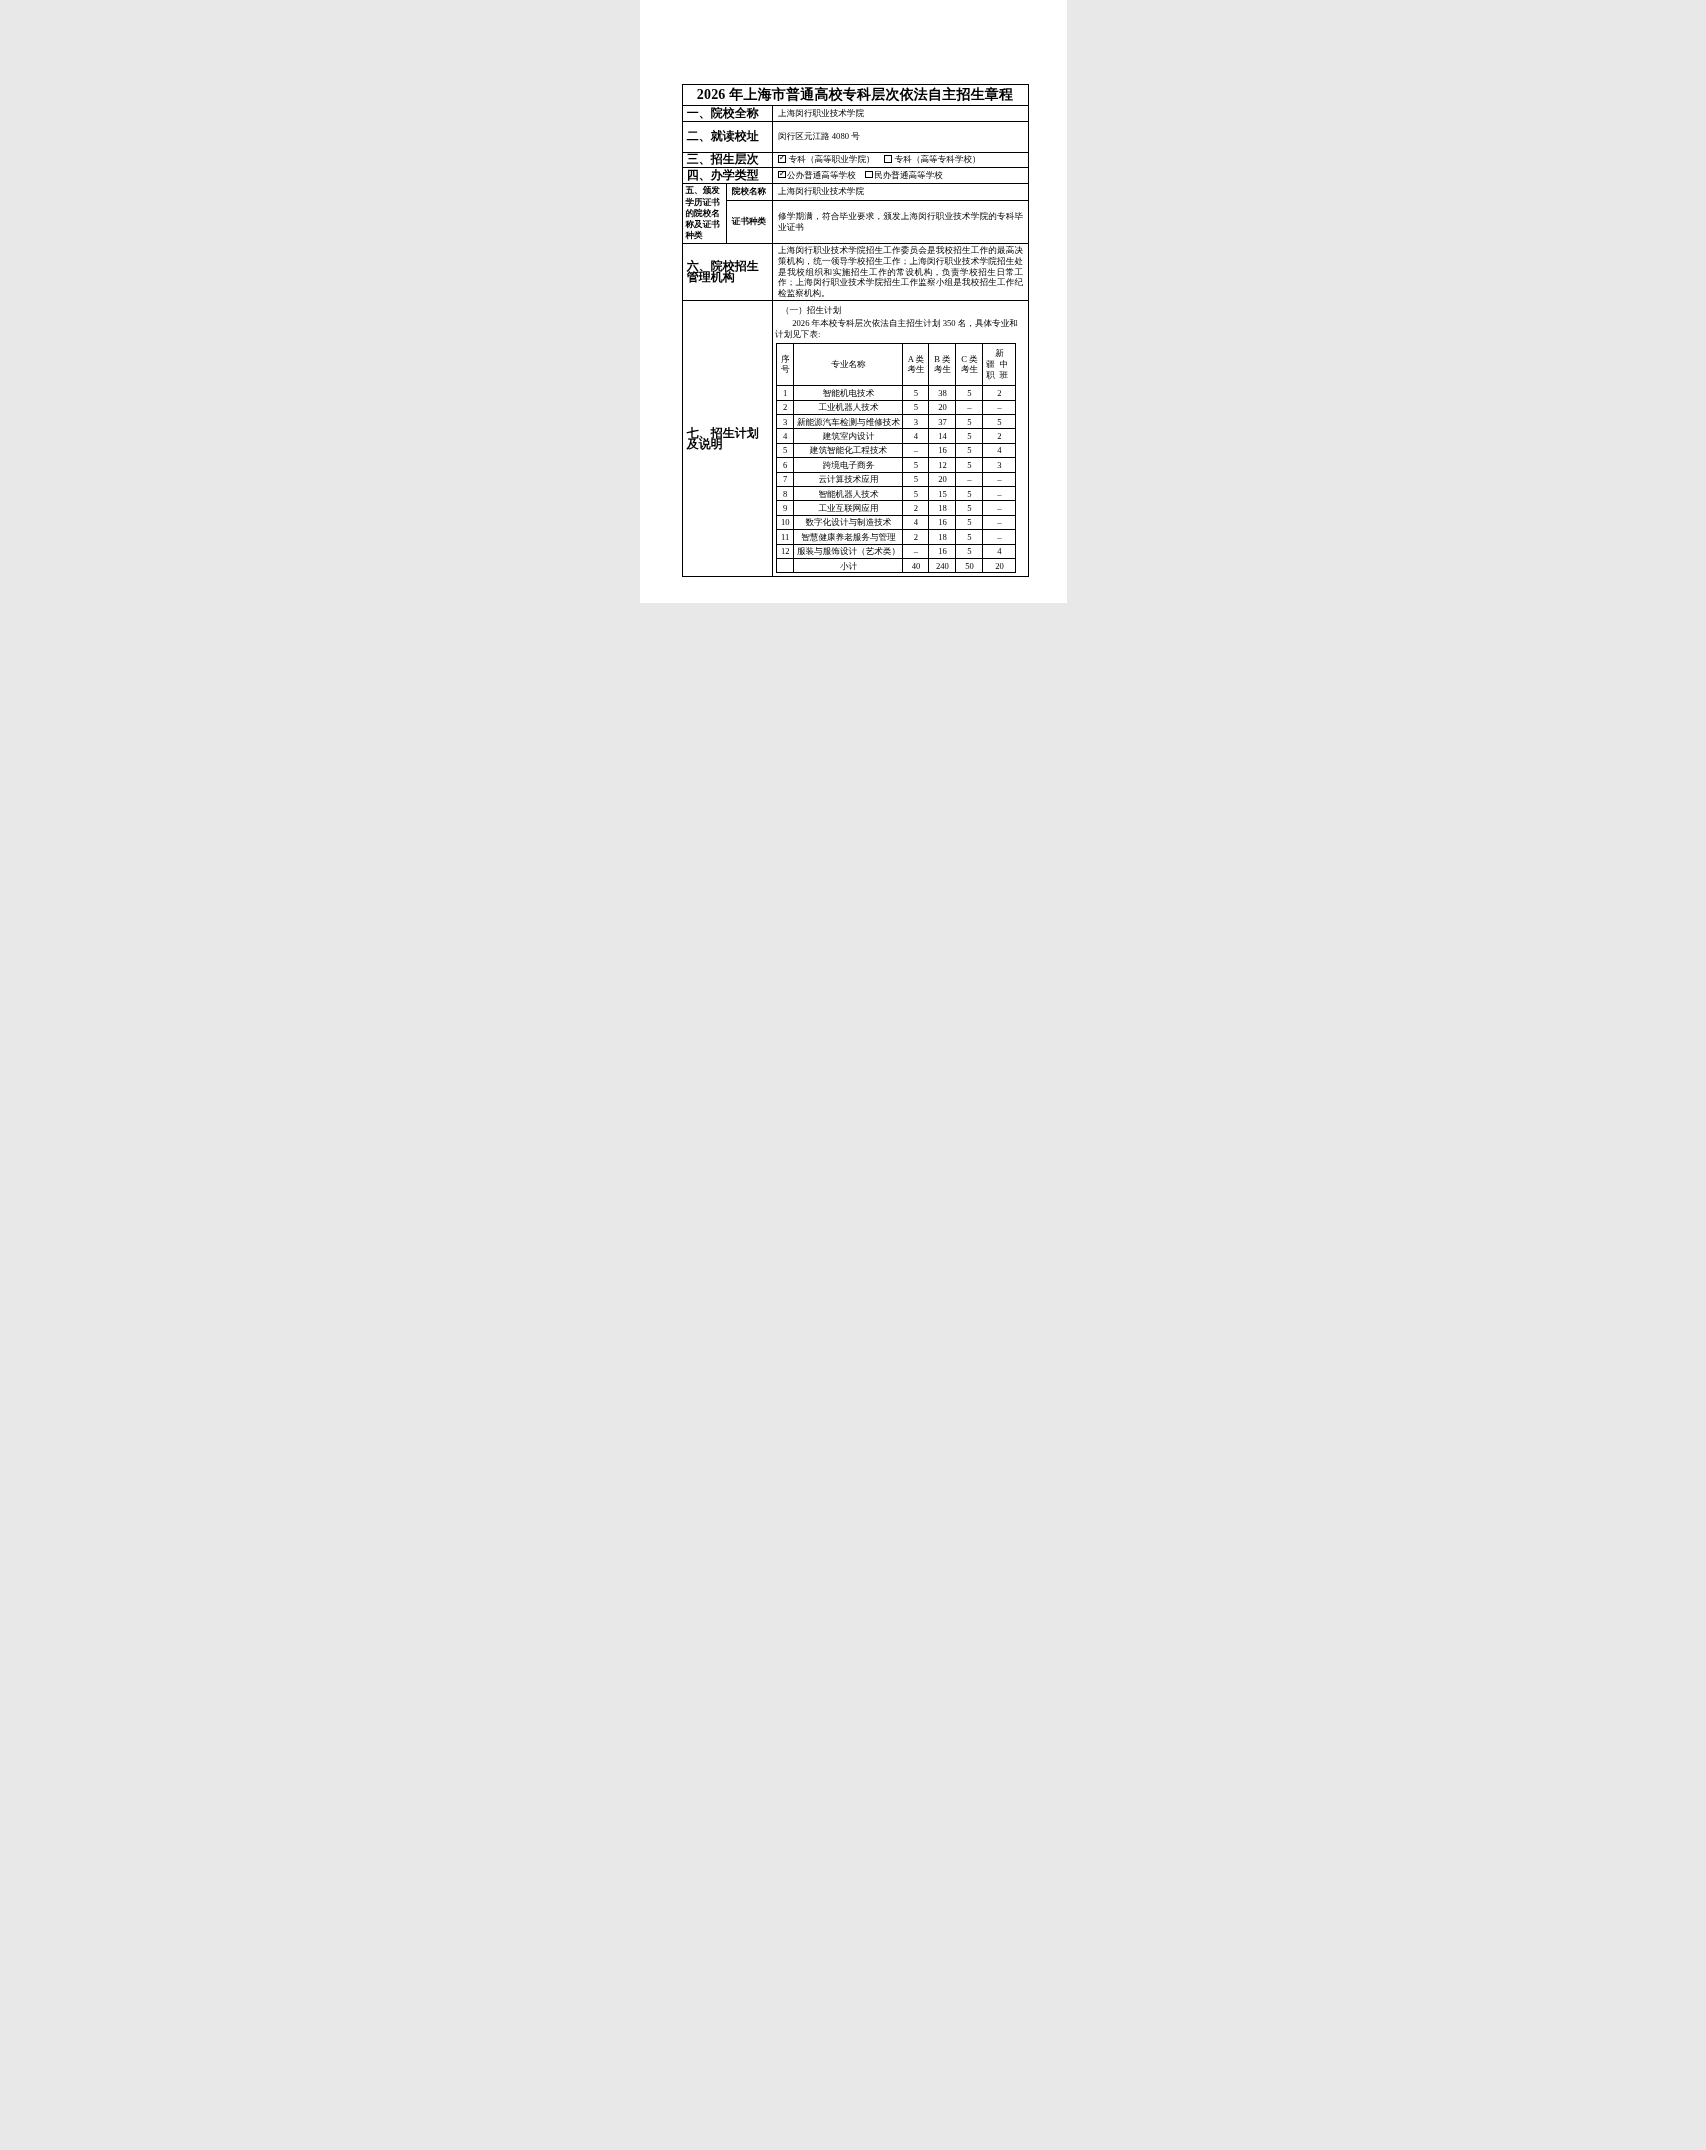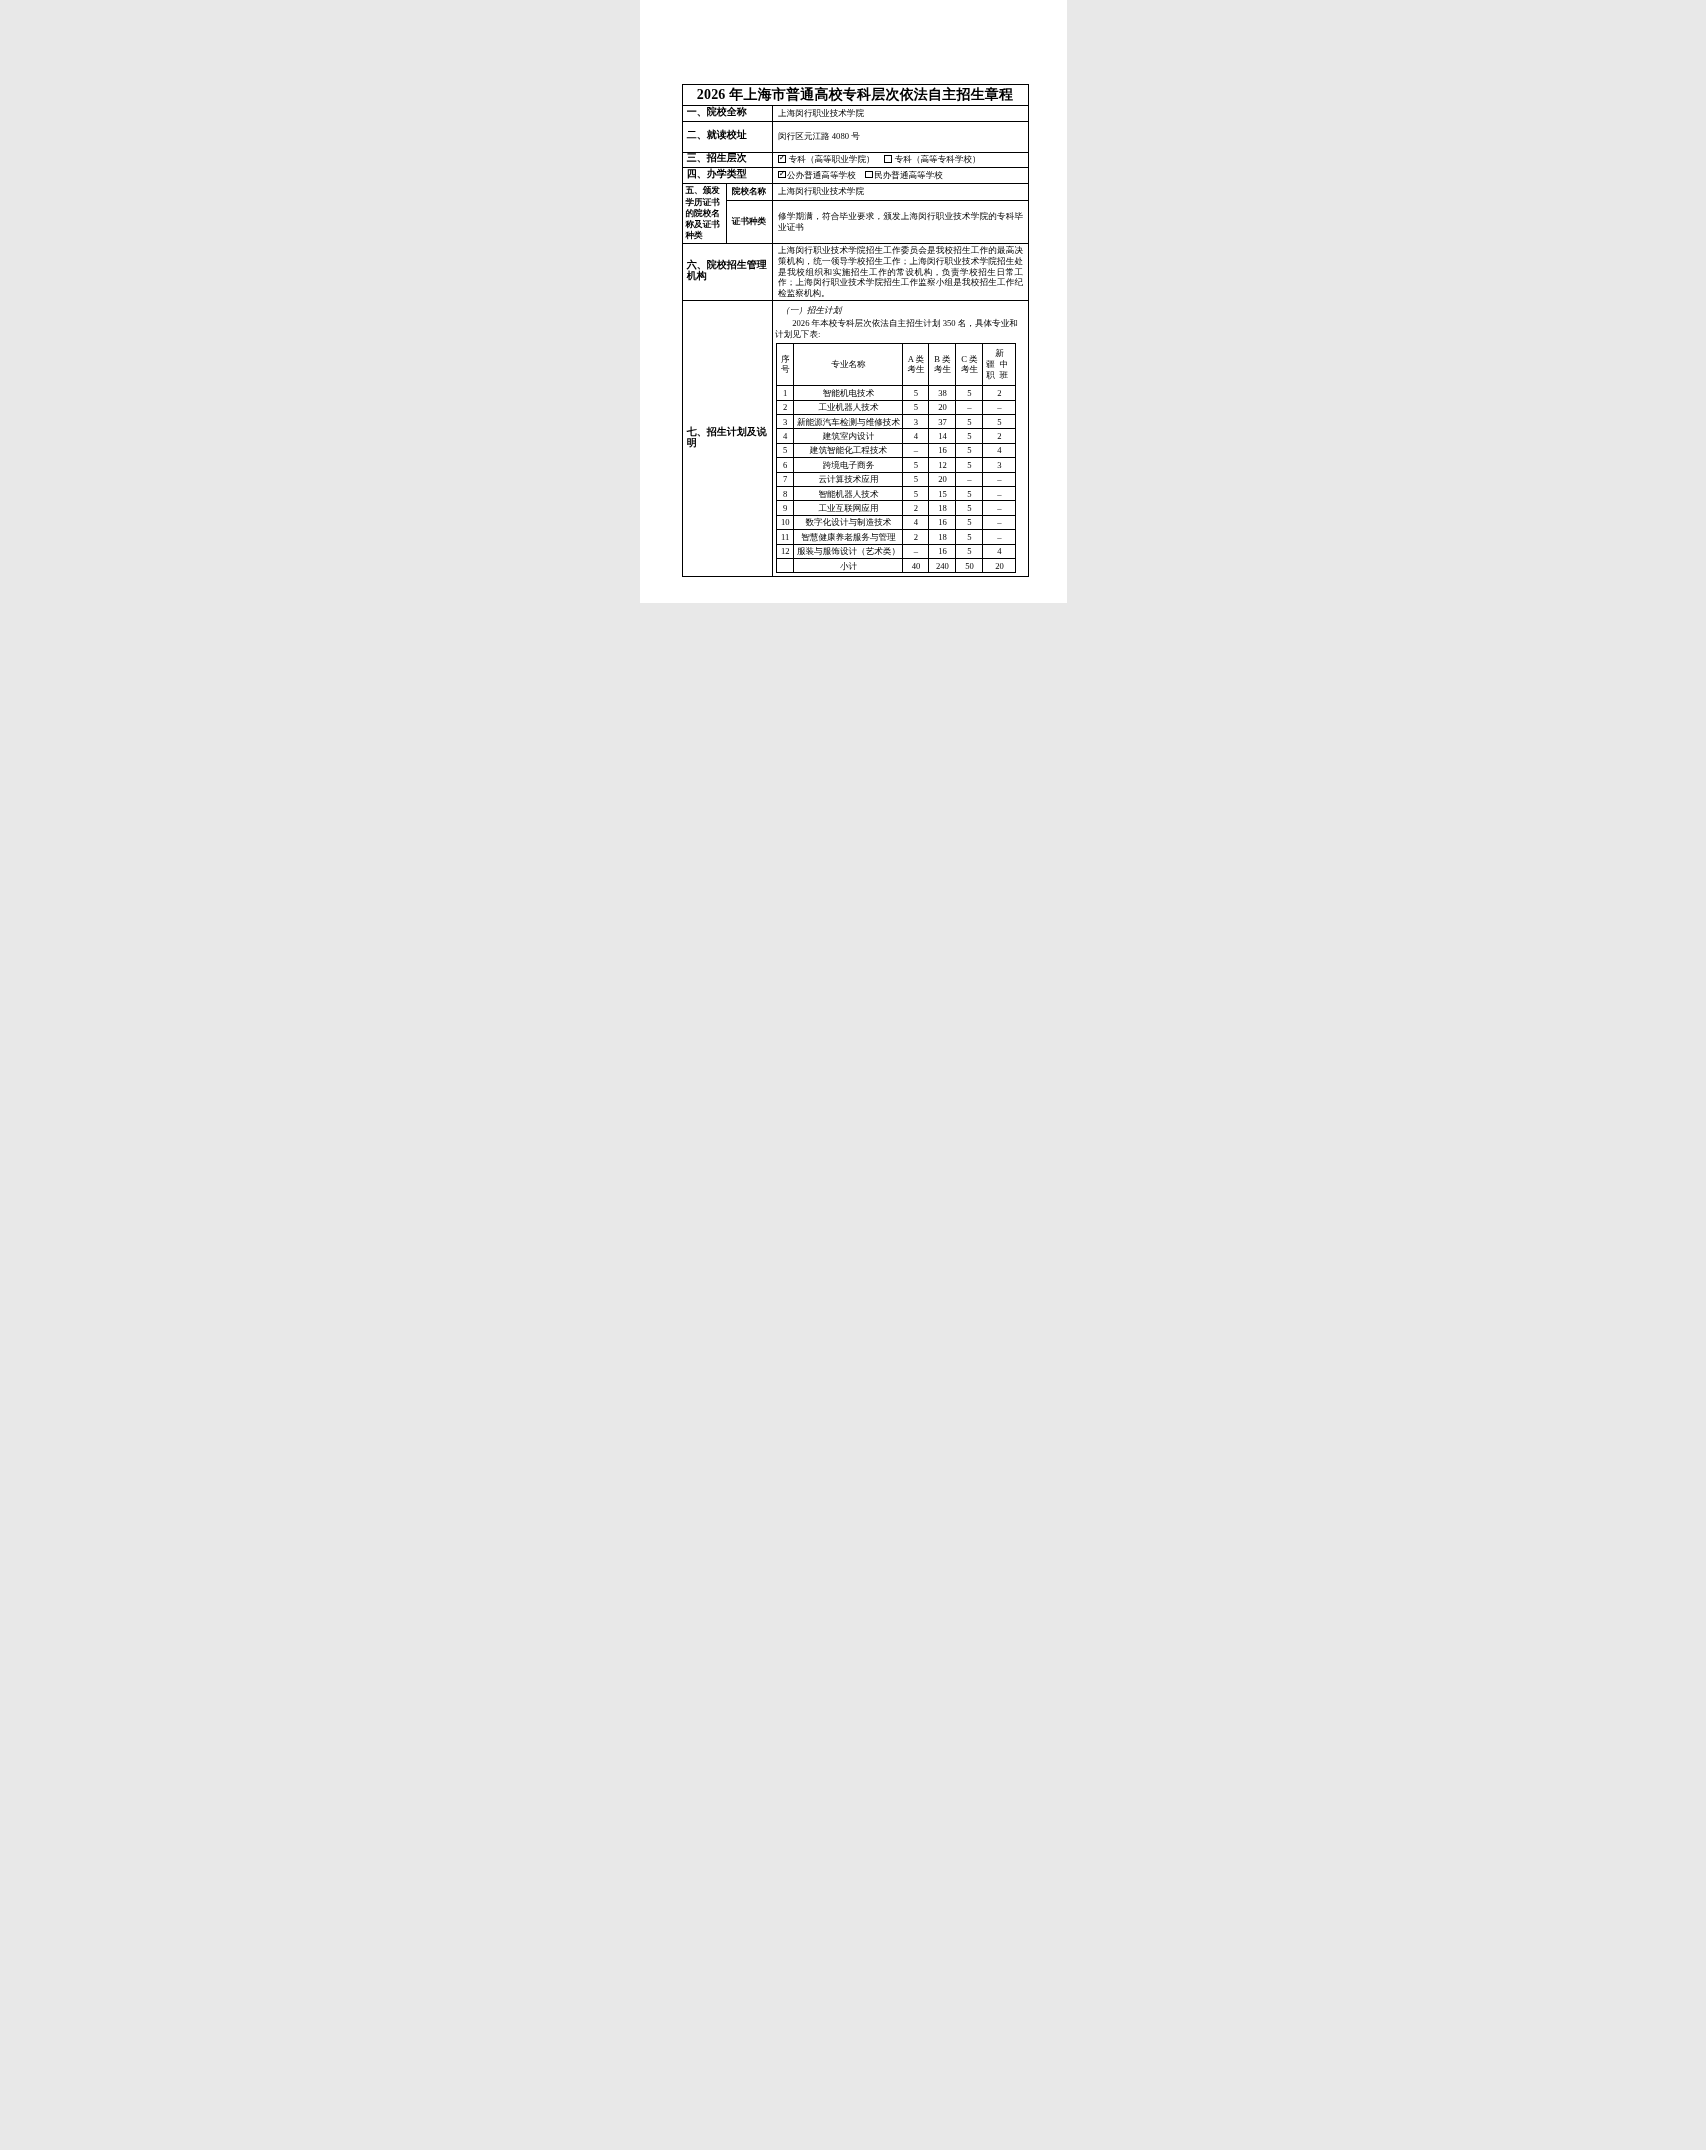--- a/index.html
+++ b/index.html
@@ -22,24 +22,23 @@
   .doc td { border:0.9px solid #000; vertical-align:middle; }
   .title-cell {
     text-align:center;
     font-weight:bold;
     font-size:14px;
     height:14px;
     letter-spacing:0.2px;
   }
   .lbl {
     font-weight:bold;
-    font-size:10px;
+    font-size:12px;
     padding:1.3px 2.2px 1.3px 4.3px;
     line-height:10.8px;
-    font-family:Liberation Mono, monospace;
   }
   .lbl-narrow {
     font-weight:bold;
     font-size:8.6px;
     padding:1.3px 1.7px 1.3px 3px;
     line-height:11.2px;
     margin-top:32px;
   }
   .sublbl {
     font-weight:bold;
@@ -69,21 +68,20 @@
     font-family:"DejaVu Sans","Liberation Sans",sans-serif;
   }
   .gap-s { margin-right:3px; }
   .gap-t { margin-right:1.3px; }
   .opt2 { margin-left:9.5px; }
   
   .plan-cell-wrap { padding:2.6px 2.6px 2.6px 1.7px; }
   .sec-heading {
     font-size:8.6px;
     margin:1.7px 0 0.9px 6.9px;
-    font-style:italic;
   }
   .intro {
     font-size:8.6px;
     line-height:10.8px;
     margin:0 2.6px 2.6px 0.9px;
     text-indent:2em;
   }
   table.inner {
     margin:2.6px 0 0 1.7px;
     width:239px;

